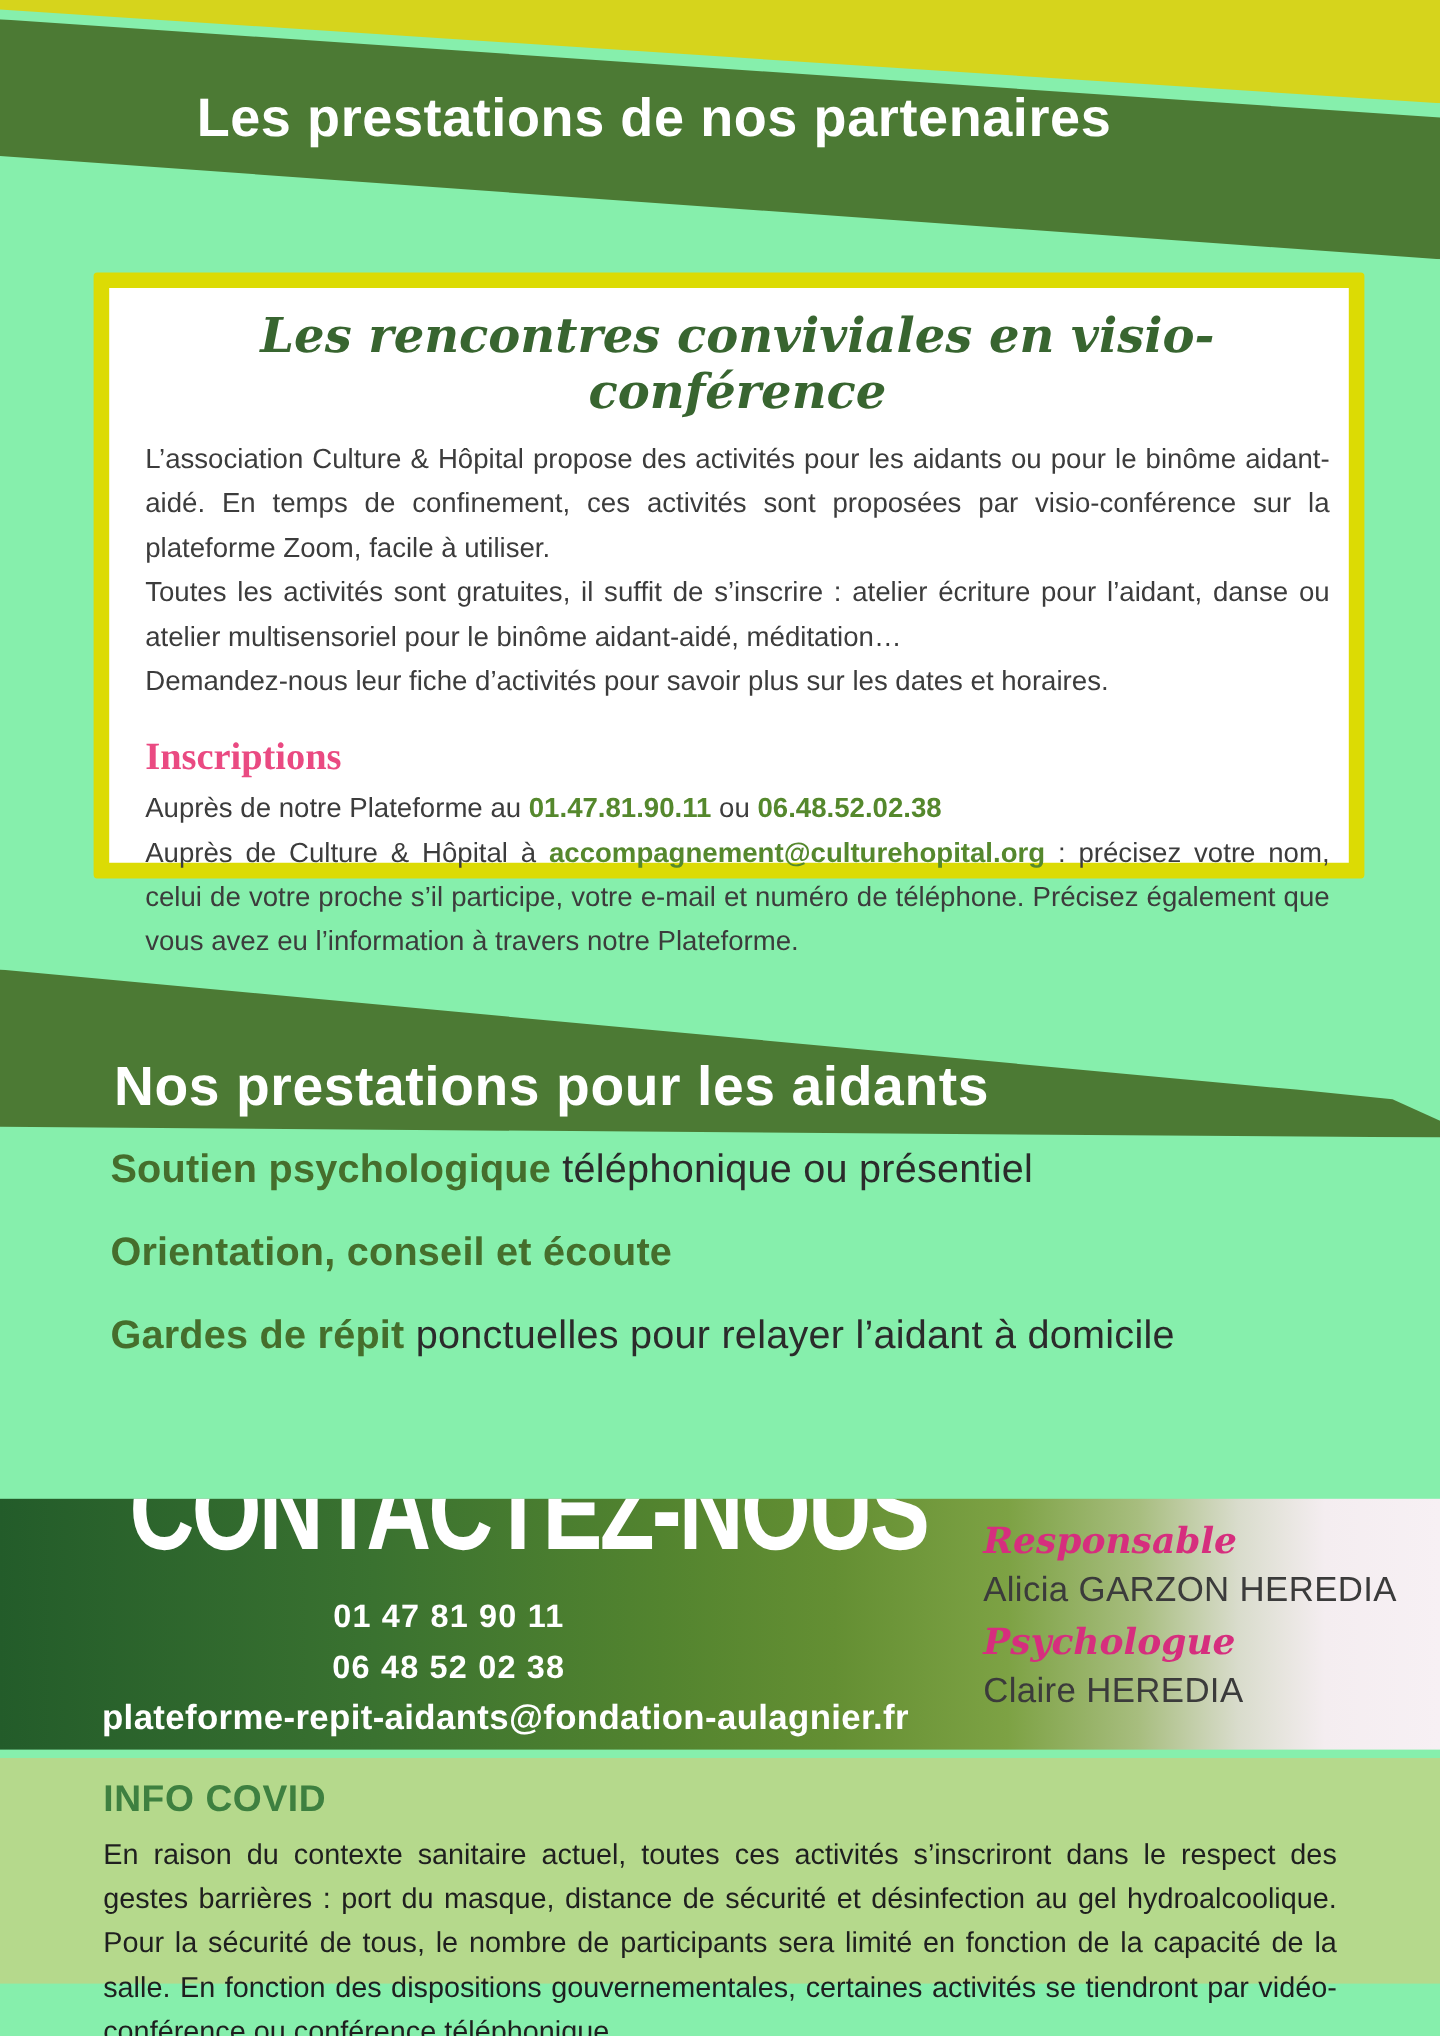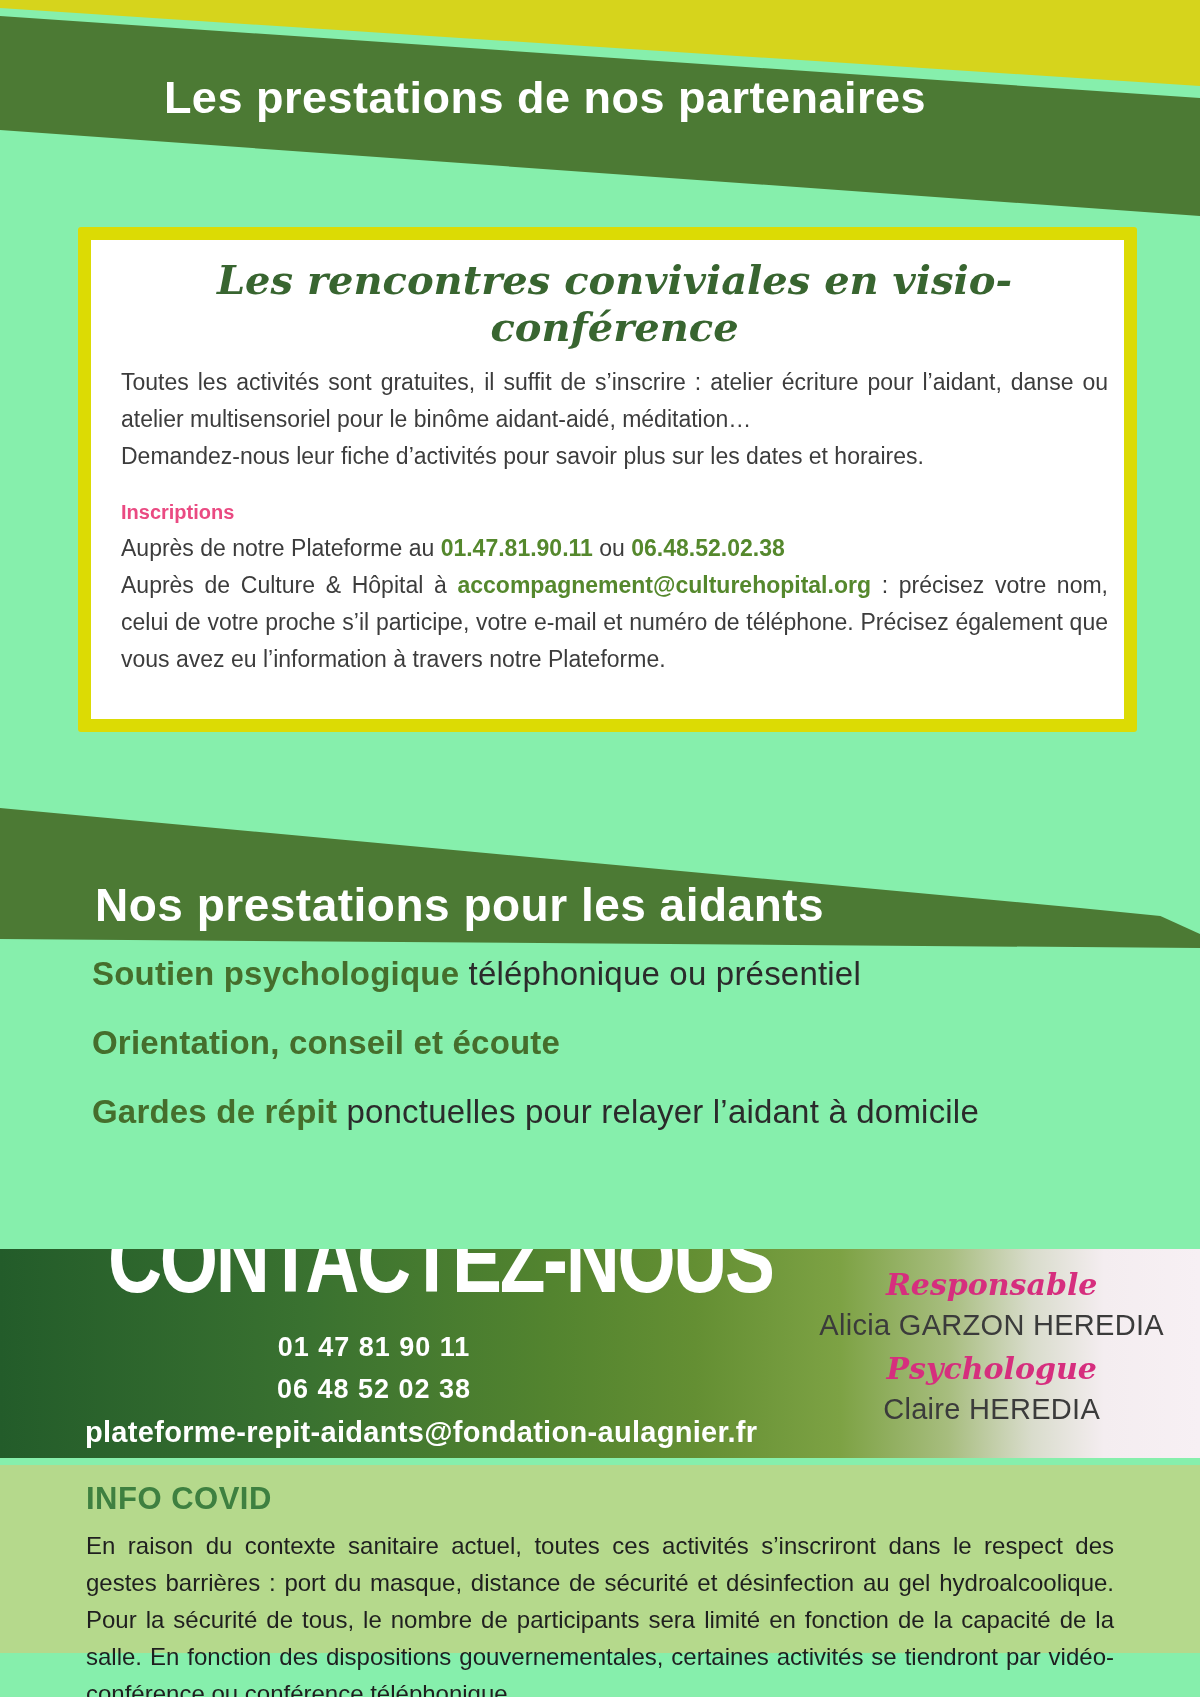--- a/index.html
+++ b/index.html
@@ -26,22 +26,22 @@
     background:#ffffff;border:13px solid #dcdb04;border-radius:3px;
     padding:12px 16px 0 30px;
   }
   .script-title{
     text-align:center;color:#386530;font-family:"DejaVu Serif",serif;
     font-style:italic;font-weight:bold;font-size:40px;margin:4px 0 14px 0;
   }
   .box-text{color:#3c3c3c;font-size:23px;line-height:37px;text-align:justify;margin:0;}
   .box-text + .box-text{margin-top:0;}
   .inscriptions-heading{
-    font-family:Liberation Sans, sans-serif;font-weight:bold;color:#ea4a82;
-    font-size:20px;margin:26px 0 6px 0;
+    font-family:Liberation Serif, serif;font-weight:bold;color:#ea4a82;
+    font-size:32px;margin:26px 0 6px 0;
   }
   .green-strong{color:#55882d;font-weight:bold;}
   
   .band-green-mid{
     position:absolute;top:800px;left:0;width:100%;height:150px;background:#4c7a34;
     clip-path:polygon(0 8px,90% 108px,96.7% 116px,100% 134px,100% 148px,0 139px);
   }
   .band-green-mid .title{
     position:absolute;left:95px;top:78px;color:#ffffff;font-size:46px;font-weight:600;
     letter-spacing:.5px;
@@ -57,21 +57,21 @@
       #7da244 70%,#a7bd7e 79%,#d9dccc 86%,#f4edf0 92%,#f7f0f4 100%);
   }
   .contact-heading{
     position:absolute;left:108px;top:-38px;margin:0;color:#ffffff;
     font-size:96px;font-weight:800;letter-spacing:-3px;white-space:nowrap;
     transform:scaleX(.78);transform-origin:left top;line-height:1;
   }
   .contact-left{position:absolute;left:85px;top:83px;width:578px;text-align:center;color:#ffffff;}
   .contact-phone{font-size:27px;font-weight:bold;letter-spacing:1px;margin-bottom:11px;}
   .contact-email{font-size:29px;font-weight:bold;letter-spacing:.3px;margin-top:4px;white-space:nowrap;text-align:center;}
-  .contact-right{position:absolute;right:36px;top:16px;text-align:center;}
+  .contact-right{position:absolute;right:36px;top:16px;text-align:left;}
   .role{
     font-family:"DejaVu Serif",serif;font-style:italic;font-weight:bold;
     color:#d62e7e;font-size:30px;line-height:40px;
   }
   .person{color:#3b3b3b;font-size:29px;line-height:40px;margin-bottom:4px;letter-spacing:.3px;}
   
   .covid{
     position:absolute;top:1465px;left:0;width:100%;height:188px;background:#b5d98c;
     box-sizing:border-box;padding:16px 86px 0 86px;
   }
@@ -83,20 +83,21 @@
 
 <div class="page">
 
   <div class="band-yellow"></div>
   <div class="band-green-top">
     <div class="title">Les prestations de nos partenaires</div>
   </div>
 
   <div class="partner-box">
     <div class="script-title">Les rencontres conviviales en visio-conférence</div>
+    <p class="box-text">L’association Culture &amp; Hôpital propose des activités pour les aidants ou pour le binôme aidant-aidé. En temps de confinement, ces activités sont proposées par visio-conférence sur la plateforme Zoom, facile à utiliser.</p>
     <p class="box-text">Toutes les activités sont gratuites, il suffit de s’inscrire : atelier écriture pour l’aidant, danse ou atelier multisensoriel pour le binôme aidant-aidé, méditation…</p>
     <p class="box-text">Demandez-nous leur fiche d’activités pour savoir plus sur les dates et horaires.</p>
     <div class="inscriptions-heading">Inscriptions</div>
     <p class="box-text"><span>Auprès de notre Plateforme au </span><span class="green-strong">01.47.81.90.11</span><span> ou </span><span class="green-strong">06.48.52.02.38</span></p>
     <p class="box-text"><span>Auprès de Culture &amp; Hôpital à </span><span class="green-strong">accompagnement@culturehopital.org</span><span> : précisez votre nom, celui de votre proche s’il participe, votre e-mail et numéro de téléphone. Précisez également que vous avez eu l’information à travers notre Plateforme.</span></p>
   </div>
 
   <div class="band-green-mid">
     <div class="title">Nos prestations pour les aidants</div>
   </div>

